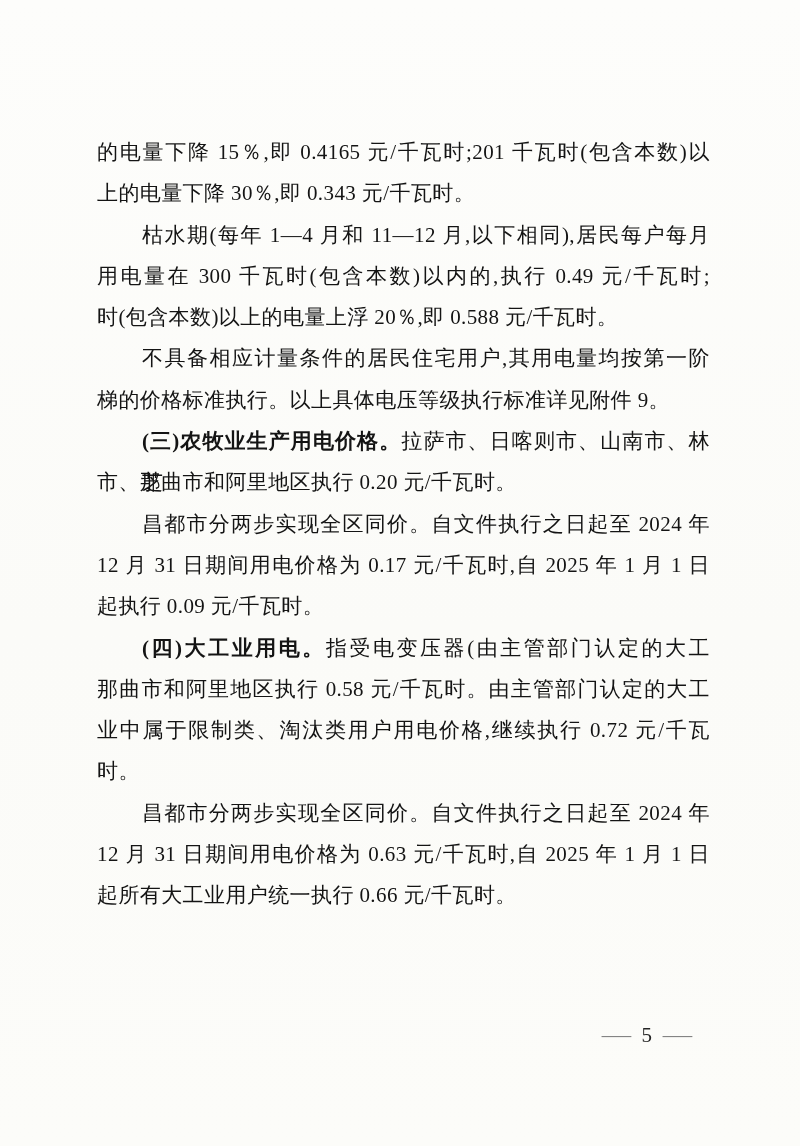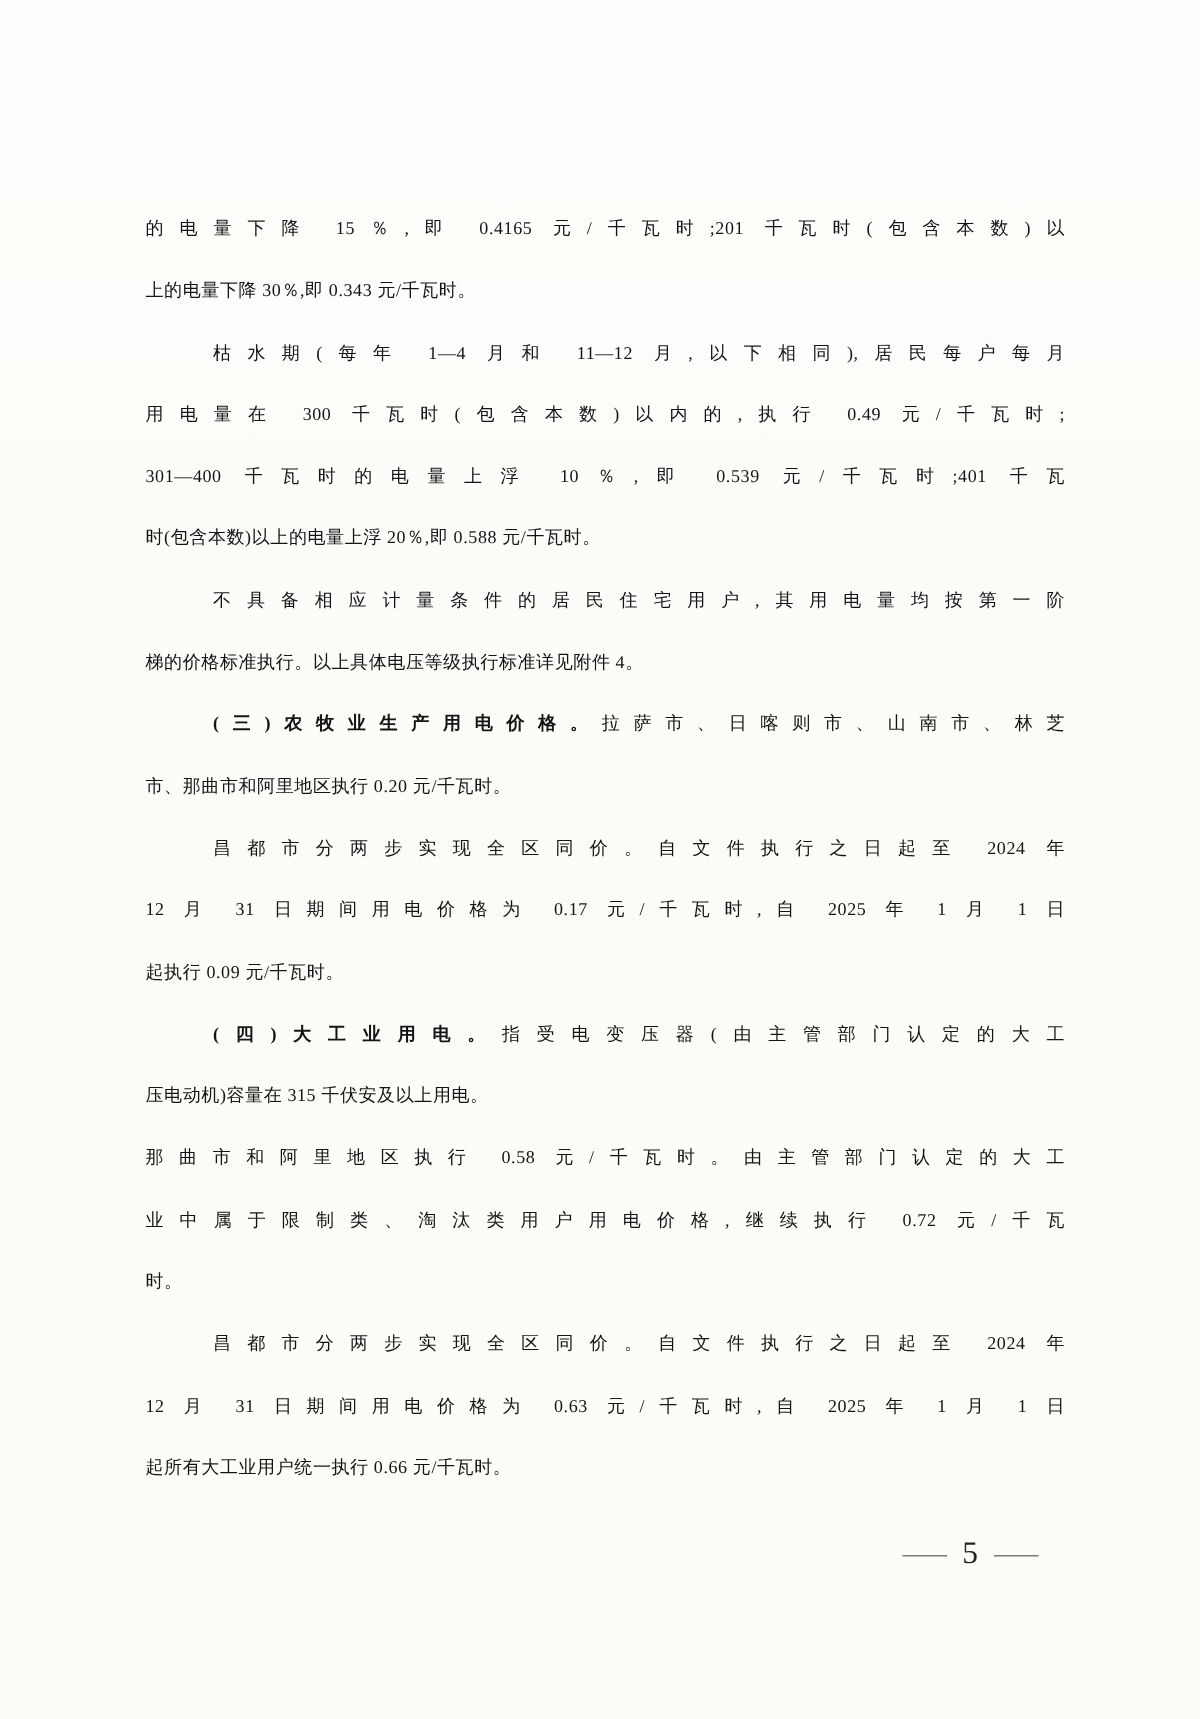--- a/index.html
+++ b/index.html
@@ -20,21 +20,21 @@
   }
   .textblock {
     position: absolute;
     left: 97px;
     top: 132px;
     width: 613px;
   }
   .line {
     height: 41.3px;
     line-height: 41.3px;
-    font-size: 12px;
+    font-size: 21px;
     letter-spacing: 0.4px;
     white-space: nowrap;
     overflow: visible;
   }
   .line.justify {
     white-space: normal;
     text-align: justify;
     text-align-last: justify;
     text-justify: inter-character;
   }
@@ -69,31 +69,29 @@
 </style>
 </head>
 <body>
 
 <div class="page">
   <div class="textblock">
       <div class="line justify"><span>的电量下降 15％,即 0.4165 元/千瓦时;201 千瓦时(包含本数)以</span></div>
       <div class="line"><span>上的电量下降 30％,即 0.343 元/千瓦时。</span></div>
       <div class="line justify indent"><span>枯水期(每年 1—4 月和 11—12 月,以下相同),居民每户每月</span></div>
       <div class="line justify"><span>用电量在 300 千瓦时(包含本数)以内的,执行 0.49 元/千瓦时;</span></div>
-      <div class="line justify"><span>301—400 千瓦时的电量上浮 10％,即 0.539 元/千瓦时;401 千瓦</span></div>
       <div class="line"><span>时(包含本数)以上的电量上浮 20％,即 0.588 元/千瓦时。</span></div>
       <div class="line justify indent"><span>不具备相应计量条件的居民住宅用户,其用电量均按第一阶</span></div>
-      <div class="line"><span>梯的价格标准执行。以上具体电压等级执行标准详见附件 4。</span></div>
+      <div class="line"><span>梯的价格标准执行。以上具体电压等级执行标准详见附件 9。</span></div>
       <div class="line justify indent"><b>(三)农牧业生产用电价格。</b><span>拉萨市、日喀则市、山南市、林芝</span></div>
       <div class="line"><span>市、那曲市和阿里地区执行 0.20 元/千瓦时。</span></div>
       <div class="line justify indent"><span>昌都市分两步实现全区同价。自文件执行之日起至 2024 年</span></div>
       <div class="line justify"><span>12 月 31 日期间用电价格为 0.17 元/千瓦时,自 2025 年 1 月 1 日</span></div>
       <div class="line"><span>起执行 0.09 元/千瓦时。</span></div>
       <div class="line justify indent"><b>(四)大工业用电。</b><span>指受电变压器(由主管部门认定的大工</span></div>
-      <div class="line"><span>压电动机)容量在 315 千伏安及以上用电。</span></div>
       <div class="line justify"><span>那曲市和阿里地区执行 0.58 元/千瓦时。由主管部门认定的大工</span></div>
       <div class="line justify"><span>业中属于限制类、淘汰类用户用电价格,继续执行 0.72 元/千瓦</span></div>
       <div class="line"><span>时。</span></div>
       <div class="line justify indent"><span>昌都市分两步实现全区同价。自文件执行之日起至 2024 年</span></div>
       <div class="line justify"><span>12 月 31 日期间用电价格为 0.63 元/千瓦时,自 2025 年 1 月 1 日</span></div>
       <div class="line"><span>起所有大工业用户统一执行 0.66 元/千瓦时。</span></div>
     </div>
   <div class="footer">
     <span class="dash">—</span>
     <span class="num">5</span>

